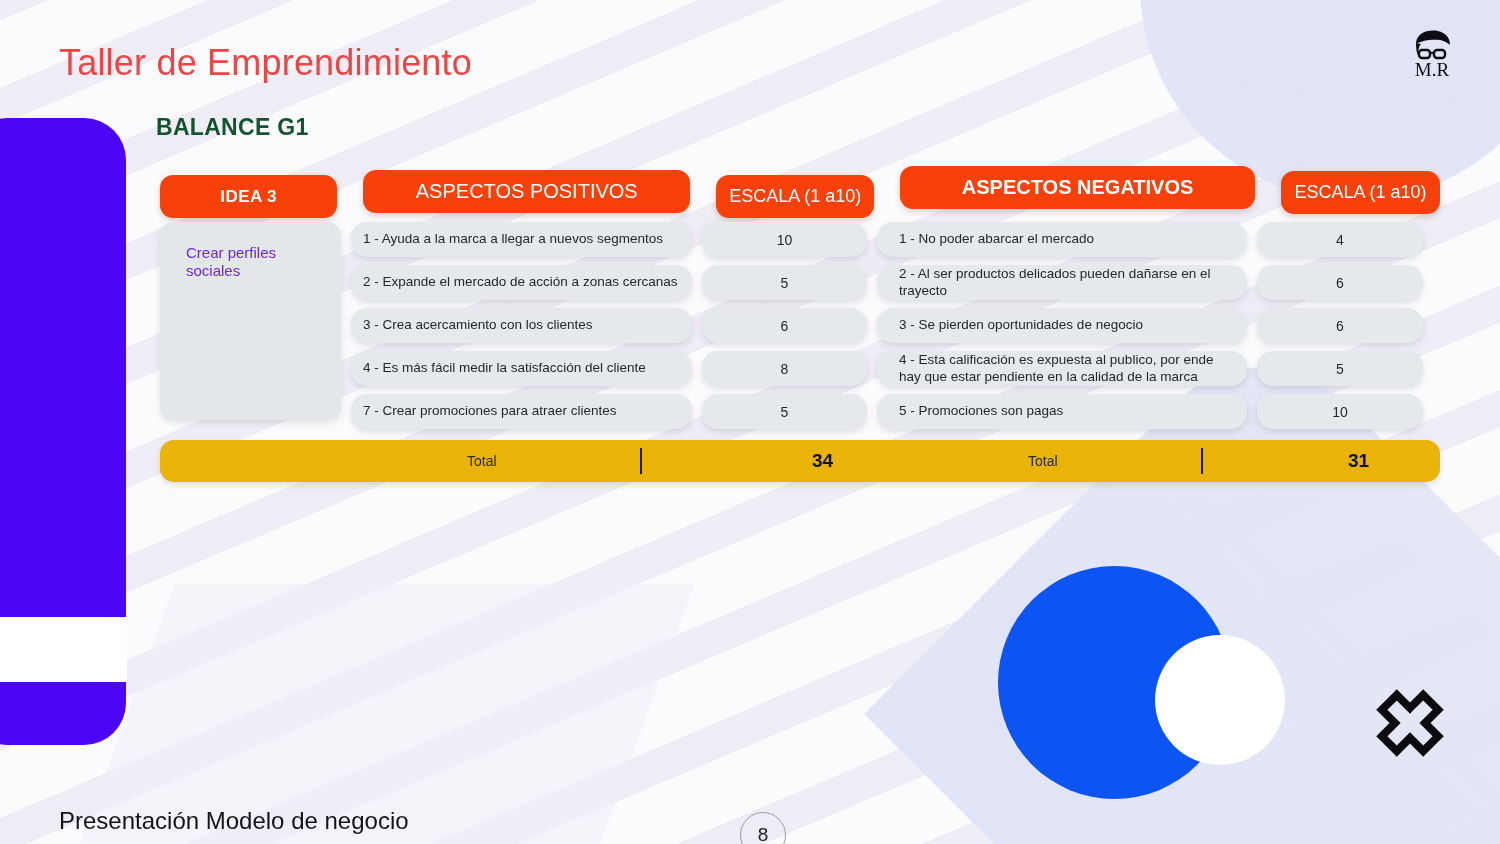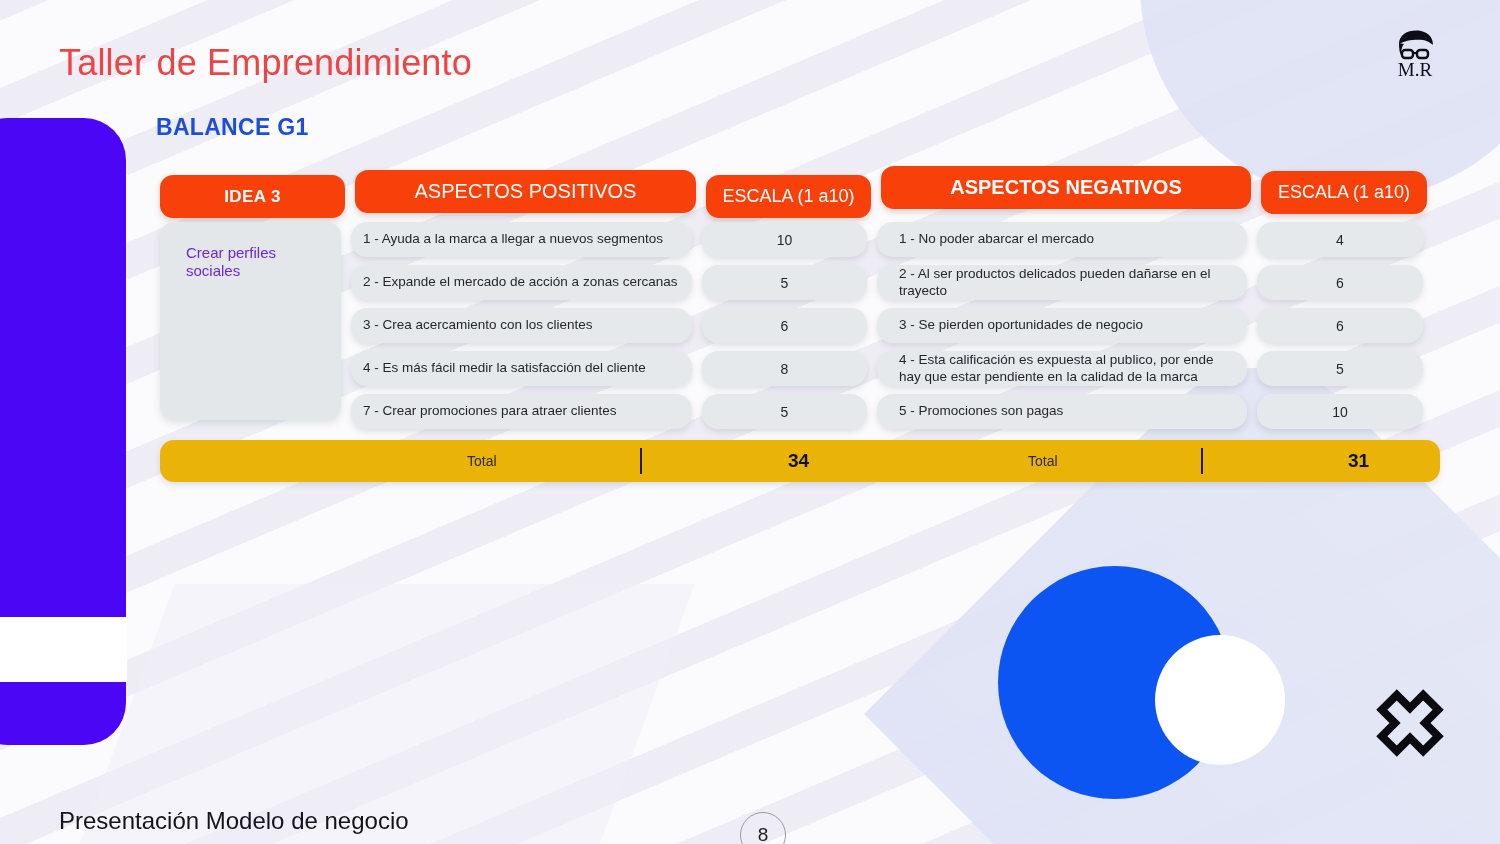--- a/index.html
+++ b/index.html
@@ -112,47 +112,47 @@
     position: absolute;
     left: 59px;
     top: 42px;
     font-size: 36px;
     color: #ef4444;
     font-weight: 400;
     letter-spacing: .2px;
   }
   .logo {
     position: absolute;
-    right: 53px;
+    right: 36px;
     top: 26px;
     width: 64px;
     height: 54px;
   }
 
   .section-title {
     position: absolute;
     left: 156px;
     top: 114px;
     font-size: 23px;
     font-weight: 700;
-    color: #1d4ed8;
+    color: #14532d;
     letter-spacing: .3px;
   }
 
   
   .table {
     position: absolute;
     left: 160px;
     top: 166px;
     width: 1280px;
   }
   .hdr-row {
     display: flex;
     align-items: flex-start;
-    gap: 10px;
+    gap: 26px;
     height: 56px;
   }
   .hdr {
     background: #f8400a;
     border-radius: 13px;
     color: #ffffff;
     display: flex;
     align-items: center;
     justify-content: center;
     box-shadow: 0 3px 6px rgba(120,60,30,0.22);
@@ -345,21 +345,21 @@
         <div class="cell cell-num">6</div>
         <div class="cell cell-num">5</div>
         <div class="cell cell-num">10</div>
       </div>
 
     </div>
 
     <div class="total-row">
       <div class="total-label" style="left:307px;">Total</div>
       <div class="total-divider" style="left:480px;"></div>
-      <div class="total-value" style="left:628px;">34</div>
+      <div class="total-value" style="left:652px;">34</div>
       <div class="total-label" style="left:868px;">Total</div>
       <div class="total-divider" style="left:1041px;"></div>
       <div class="total-value" style="left:1188px;">31</div>
     </div>
 
   </div>
 
   <div class="footer-text">Presentación Modelo de negocio</div>
   <div class="page-num">8</div>
 

